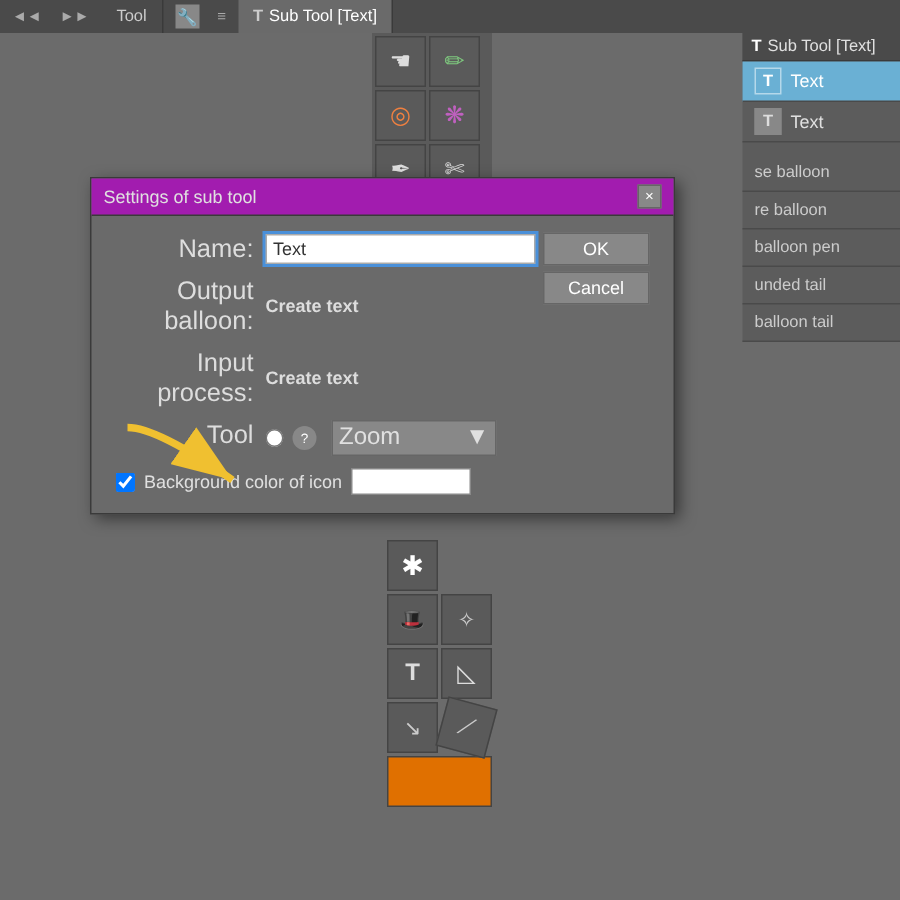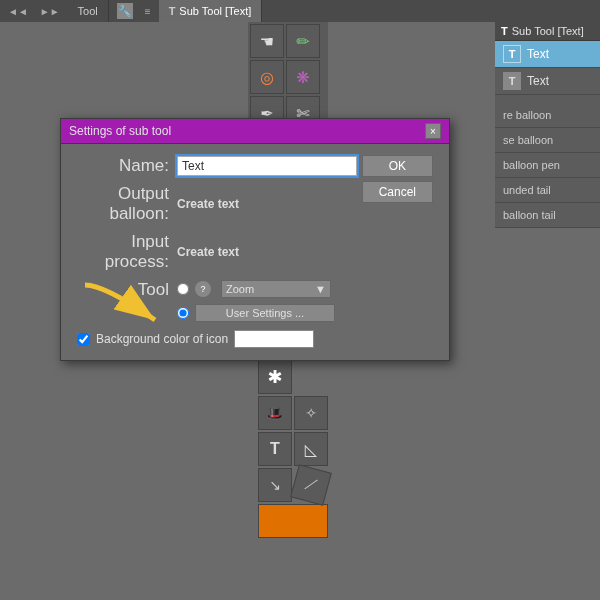--- a/index.html
+++ b/index.html
@@ -299,24 +299,24 @@
 
   <div class="subtool-item">
     <div class="subtool-item-icon">
       <span style="font-weight:bold; color:#ddd;">T</span>
     </div>
     <span>Text</span>
   </div>
 
   <div style="margin-top: 8px;">
     <div class="stright-item">
+      <span>se balloon</span>
+    </div>
+    <div class="stright-item">
       <span>re balloon</span>
-    </div>
-    <div class="stright-item">
-      <span>se balloon</span>
     </div>
     <div class="stright-item">
       <span>balloon pen</span>
     </div>
     <div class="stright-item">
       <span>unded tail</span>
     </div>
     <div class="stright-item">
       <span>balloon tail</span>
     </div>
@@ -373,32 +373,26 @@
 
     <div style="display:flex; align-items:flex-start; margin-bottom:8px;">
       <span class="dialog-label">Tool</span>
       <div style="display:flex; flex-direction:column; gap:6px;">
 
         <div class="radio-option">
           <input type="radio" name="tool-radio" class="radio-input" style="">
           <div style="width:16px;height:16px;background:#888;border-radius:50%;display:flex;align-items:center;justify-content:center;margin-right:4px;">
             <span style="font-size:9px;color:#fff;">?</span>
           </div>
-          <div style="background:#888;border:1px solid #666;color:#e0e0e0;padding:2px 4px;font-size:11px;width:110px;display:flex;align-items:center;justify-content:space-between;">
+          <div style="background:#888;border:1px solid #666;color:#e0e0e0;padding:2px 4px;font-size:16px;width:110px;display:flex;align-items:center;justify-content:space-between;">
             <span>Zoom</span>
             <span>▼</span>
           </div>
         </div>
 
-        <div class="radio-option">
-          <input type="radio" name="tool-radio" class="radio-input" checked="" style="">
-          <div class="user-settings-btn">
-            <span>User Settings ...</span>
-          </div>
-        </div>
       </div>
     </div>
 
     <div class="checkbox-row">
       <input type="checkbox" checked="" style="">
       <span>Background color of icon</span>
       <div class="color-swatch"></div>
     </div>
   </div>
 

